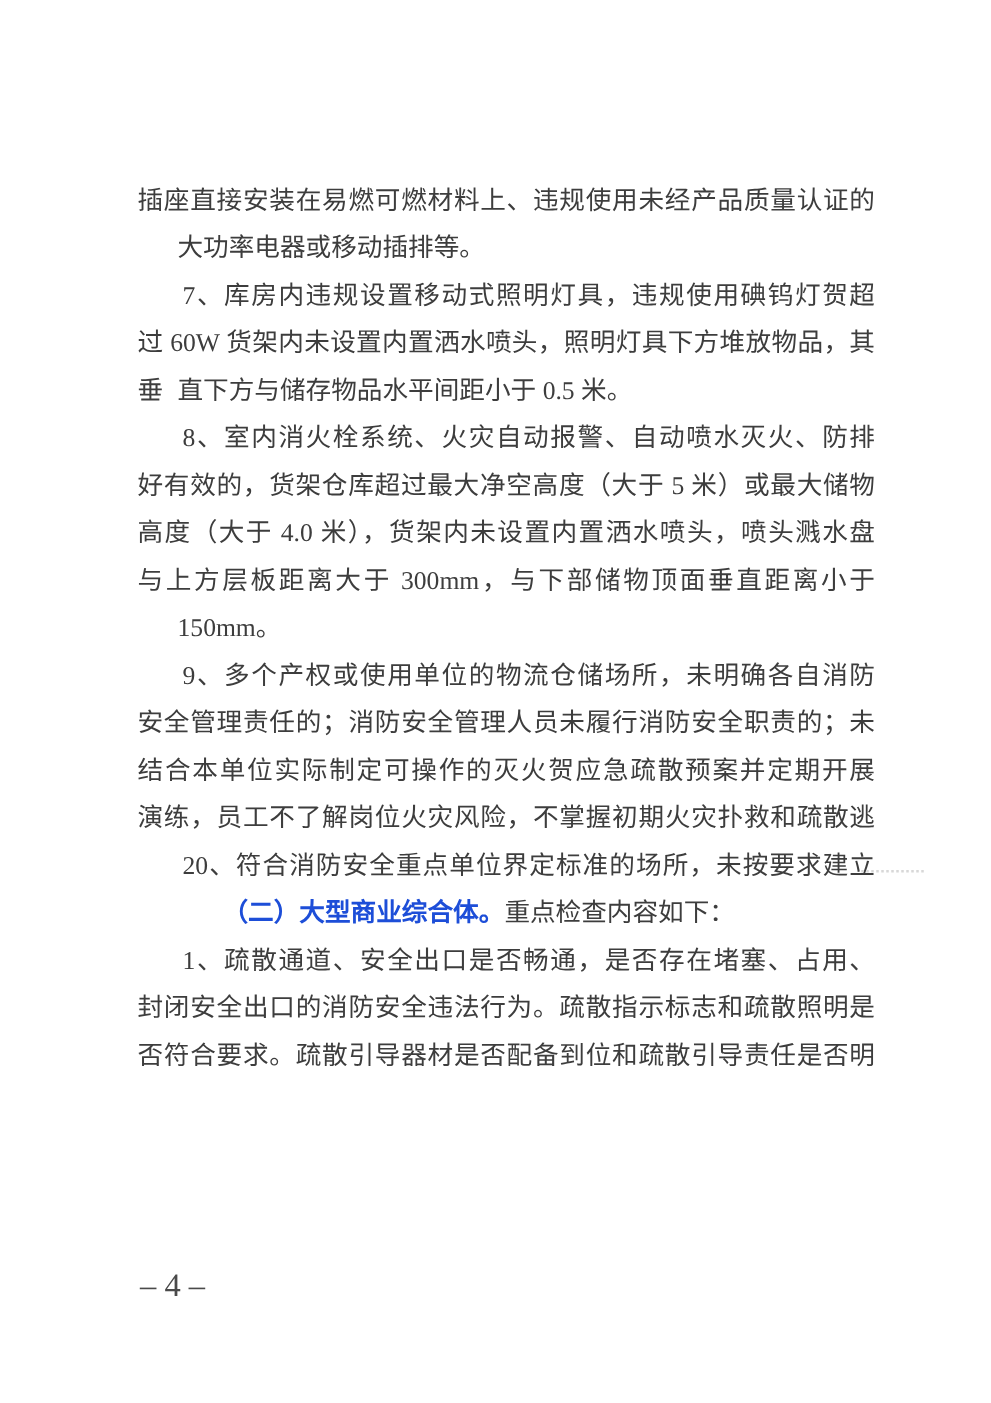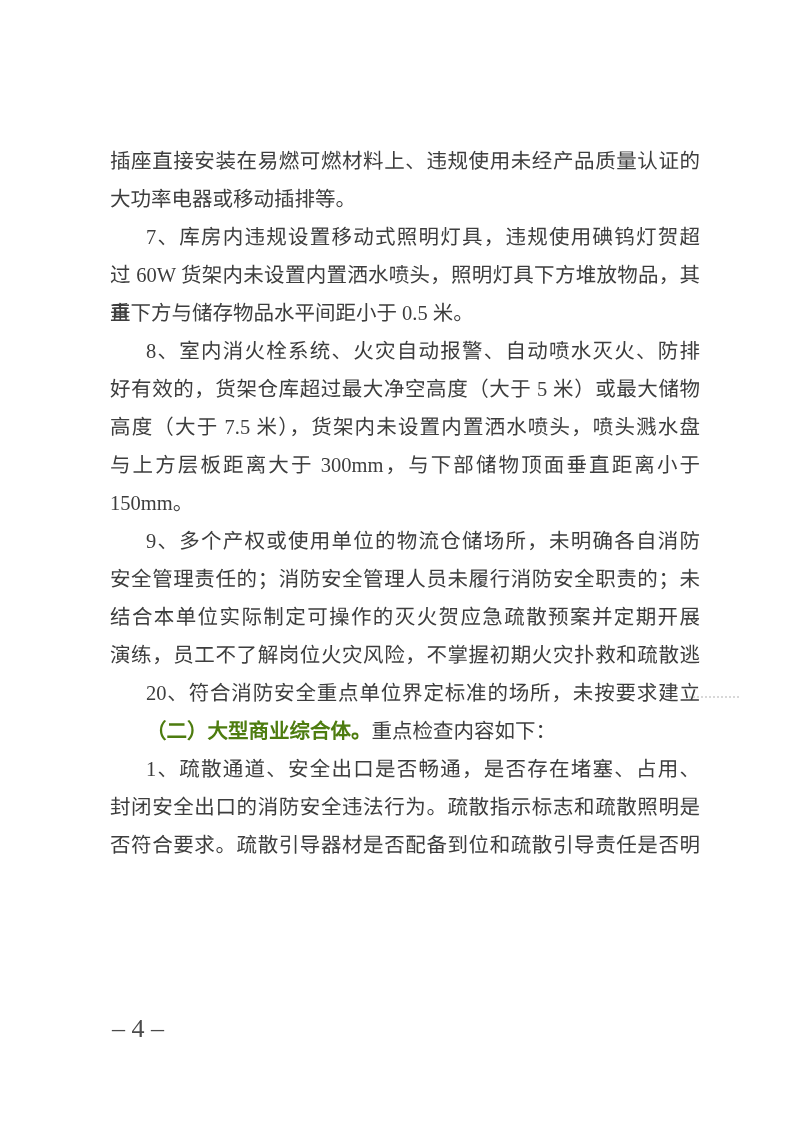--- a/index.html
+++ b/index.html
@@ -25,27 +25,28 @@
   }
   .line {
     height: 38px;
     line-height: 38px;
     text-align: justify;
     text-align-last: justify;
     text-justify: inter-character;
   }
   .line.flush {
     text-align-last: left;
+    margin-left: 32px;
   }
   .line.indent {
     padding-left: 36px;
   }
   .bold-lead {
     font-weight: bold;
-    color: #4d7c0f;
+    color: #1d4ed8;
     font-family: Liberation Serif, serif;
   }
   .footer-pagenum {
     position: absolute;
     left: 112px;
     top: 1014px;
     font-size: 26px;
     line-height: 30px;
     color: #4a4a4a;
   }
@@ -64,21 +65,21 @@
 <div class="page">
 
   <div class="textblock">
     <div class="line">插座直接安装在易燃可燃材料上、违规使用未经产品质量认证的</div>
     <div class="line flush">大功率电器或移动插排等。</div>
     <div class="line indent">7、库房内违规设置移动式照明灯具，违规使用碘钨灯贺超</div>
     <div class="line">过 60W 货架内未设置内置洒水喷头，照明灯具下方堆放物品，其垂</div>
     <div class="line flush">直下方与储存物品水平间距小于 0.5 米。</div>
     <div class="line indent">8、室内消火栓系统、火灾自动报警、自动喷水灭火、防排</div>
     <div class="line">好有效的，货架仓库超过最大净空高度（大于 5 米）或最大储物</div>
-    <div class="line">高度（大于 7.5 米），货架内未设置内置洒水喷头，喷头溅水盘</div>
+    <div class="line">高度（大于 4.0 米），货架内未设置内置洒水喷头，喷头溅水盘</div>
     <div class="line">与上方层板距离大于 300mm，与下部储物顶面垂直距离小于</div>
     <div class="line flush">150mm。</div>
     <div class="line indent">9、多个产权或使用单位的物流仓储场所，未明确各自消防</div>
     <div class="line">安全管理责任的；消防安全管理人员未履行消防安全职责的；未</div>
     <div class="line">结合本单位实际制定可操作的灭火贺应急疏散预案并定期开展</div>
     <div class="line">演练，员工不了解岗位火灾风险，不掌握初期火灾扑救和疏散逃</div>
     <div class="line indent">20、符合消防安全重点单位界定标准的场所，未按要求建立</div>
     <div class="line indent flush">
       <span class="bold-lead">（二）大型商业综合体。</span><span>重点检查内容如下：</span>
     </div>

